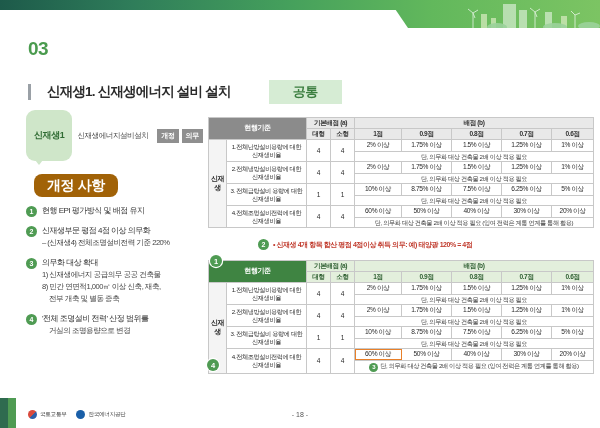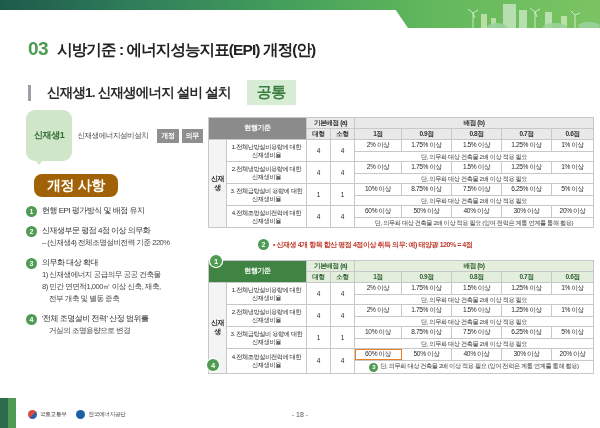--- a/index.html
+++ b/index.html
@@ -52,22 +52,22 @@
     display: flex; align-items: center; gap: 16px;
   }
   .subtitle-bar {
     width: 3px; height: 16px; background: #9aa0a6;
   }
   .subtitle-text {
     font-size: 13.5px; font-weight: bold; color: #2b2b2b; letter-spacing: -0.8px;
   }
   .badge-common {
     background: #d6ecd4; color: #3b7e3f;
-    font-size: 15px; font-weight: bold;
-    padding: 3px 10px; letter-spacing: -0.5px;
+    font-size: 13px; font-weight: bold;
+    padding: 3px 24px; letter-spacing: -0.5px; margin-left: 22px;
   }
 
   
   .left-panel {
     position: absolute; left: 26px; top: 110px;
     width: 180px;
   }
   .tag-row { display: flex; align-items: center; gap: 5px; }
   .tag-bubble {
     position: relative;
@@ -219,21 +219,20 @@
         <ellipse cx="112" cy="27" rx="10" ry="4"></ellipse>
         <ellipse cx="170" cy="27" rx="12" ry="4"></ellipse>
         <ellipse cx="204" cy="26" rx="11" ry="4"></ellipse>
       </g>
     </svg>
     <div class="header-cut"></div>
   </div>
 
   <div class="title-row">
     <span class="title-num">03</span>
-    <span class="title-text">시방기준 : 에너지성능지표(EPI) 개정(안)</span>
   </div>
 
   <div class="subtitle-row">
     <span class="subtitle-bar"></span>
     <span class="subtitle-text">신재생1. 신재생에너지 설비 설치</span>
     <span class="badge-common">공통</span>
   </div>
 
   <div class="left-panel">
     <div class="tag-row">

